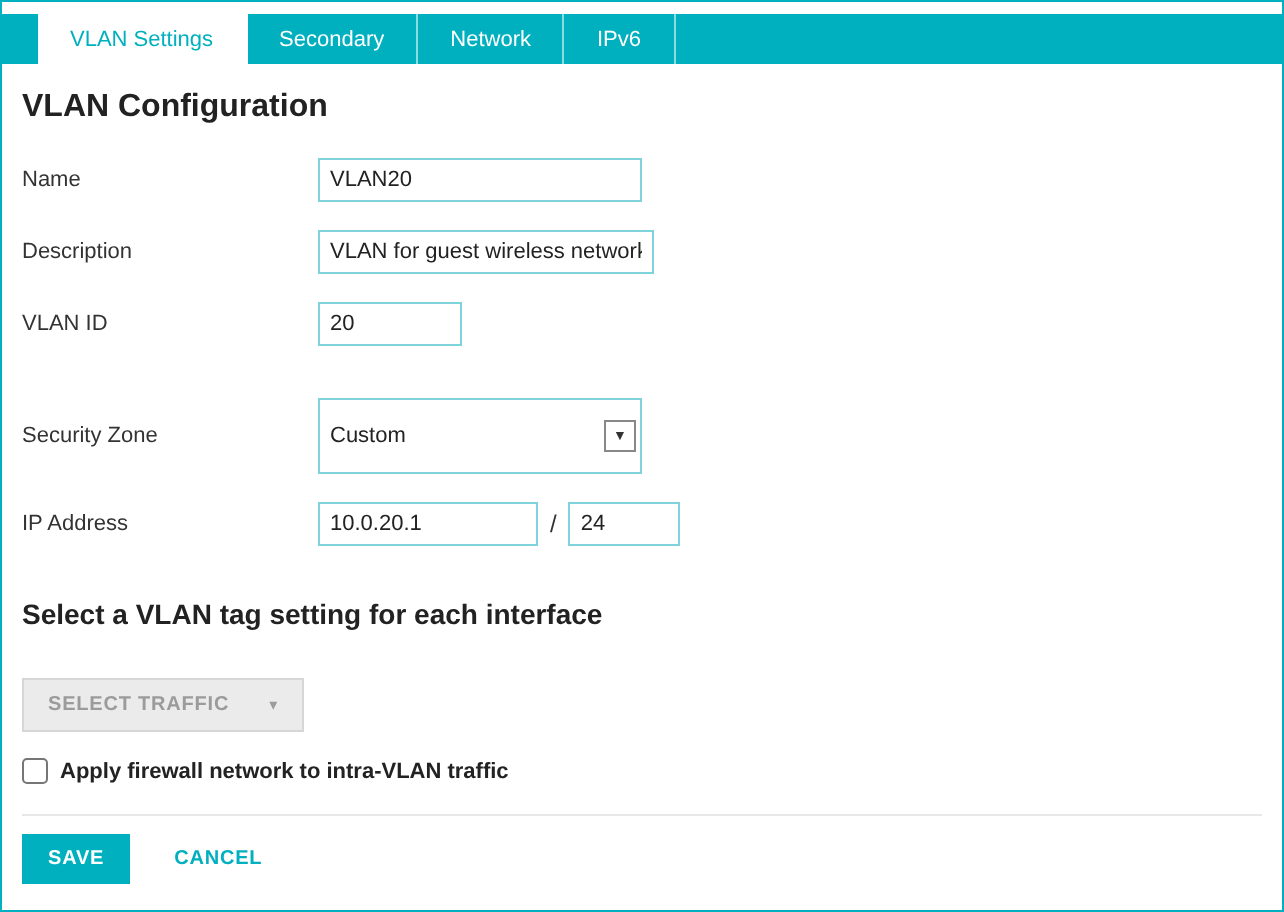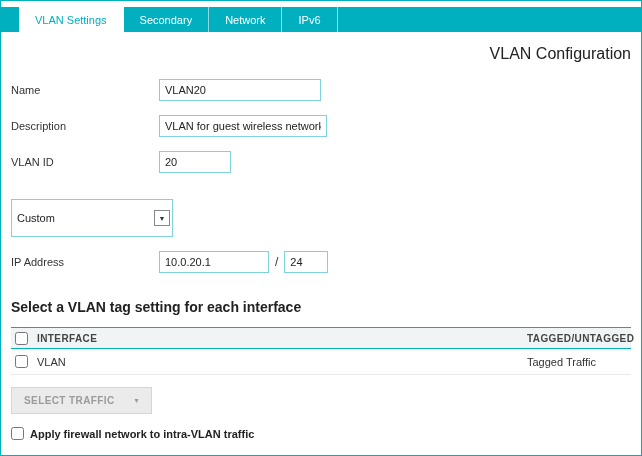--- a/index.html
+++ b/index.html
@@ -12,28 +12,28 @@
   .frame { width:642px; height:456px; border:1px solid var(--accent); background:#fff; overflow:hidden; }
 
   
   .tabbar { margin-top:6px; height:25px; background:var(--accent); display:flex; align-items:stretch; padding-left:18px; }
   .tab { display:flex; align-items:center; padding:0 16px; font-size:11px; color:#fff; cursor:pointer;
          border-right:1px solid rgba(255,255,255,.55); white-space:nowrap; }
   .tab.active { background:#fff; color:var(--accent); }
 
   
   .content { padding:0 10px; }
-  .page-title { font-size:16px; font-weight:400; color:#222; margin:13px 0 16px 0;text-align:right; }
+  .page-title { font-size:16px; font-weight:700; color:#222; margin:13px 0 16px 0; }
 
   .form-row { display:flex; align-items:center; margin-bottom:14px; }
   .flabel { width:148px; padding-right:10px; font-size:11px; color:#333; }
   .tinput { height:22px; border:1px solid var(--accent-light); font-size:11px; padding:0 5px; color:#222;
             font-family:inherit; outline:none; background:#fff; }
   .w-name { width:162px; } .w-desc { width:168px; } .w-vlanid { width:72px; }
-  .w-ip { width:110px; } .w-mask { width:44px; }
+  .w-ip { width:110px; } .w-mask { width:56px; }
   .row-zone { margin-top:26px; }
 
   .select { width:162px; height:38px; border:1px solid var(--accent-light); display:flex; align-items:center;
             cursor:pointer; background:#fff; }
   .select-value { flex:1; font-size:11px; padding-left:5px; color:#222; }
   .select-arrow { width:16px; height:16px; margin-right:2px; border:1px solid #888; display:flex;
                   align-items:center; justify-content:center; font-size:7px; color:#333; background:#fff; }
   .slash { font-size:12px; color:#333; margin:0 6px; }
 
   .section-title { font-size:14px; font-weight:bold; color:#222; margin:26px 0 12px 0; }
@@ -87,51 +87,36 @@
       <label class="flabel">Description</label>
       <input type="text" class="tinput w-desc" value="VLAN for guest wireless network" style="">
     </div>
 
     <div class="form-row">
       <label class="flabel">VLAN ID</label>
       <input type="text" class="tinput w-vlanid" value="20" style="">
     </div>
 
     <div class="form-row row-zone">
+      <label class="flabel">Security Zone</label>
       <div class="select">
         <span class="select-value">Custom</span>
         <span class="select-arrow">▼</span>
       </div>
     </div>
 
     <div class="form-row">
       <label class="flabel">IP Address</label>
       <input type="text" class="tinput w-ip" value="10.0.20.1" style="">
       <span class="slash">/</span>
       <input type="text" class="tinput w-mask" value="24" style="">
     </div>
 
     <div class="section-title">Select a VLAN tag setting for each interface</div>
 
-    <div>
-      <div class="tbl-head">
-        <span class="cell-check">
-          <input type="checkbox" style="">
-        </span>
-        <span class="cell-iface">INTERFACE</span>
-        <span class="cell-tag">TAGGED/UNTAGGED</span>
-      </div>
-      <div class="tbl-row">
-        <span class="cell-check">
-          <input type="checkbox" style="">
-        </span>
-        <span class="cell-iface">VLAN</span>
-        <span class="cell-tag">Tagged Traffic</span>
-      </div>
-    </div>
 
     <button class="btn-gray">
       <span>SELECT TRAFFIC</span>
       <span class="caret">▾</span>
     </button>
 
     <label class="apply-row">
       <input type="checkbox" style="">
       <span>Apply firewall network to intra-VLAN traffic</span>
     </label>

